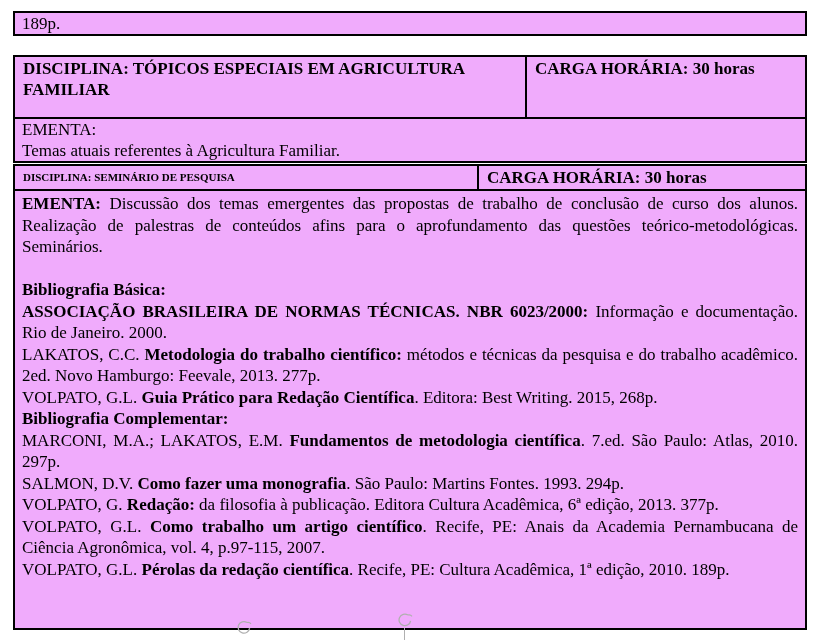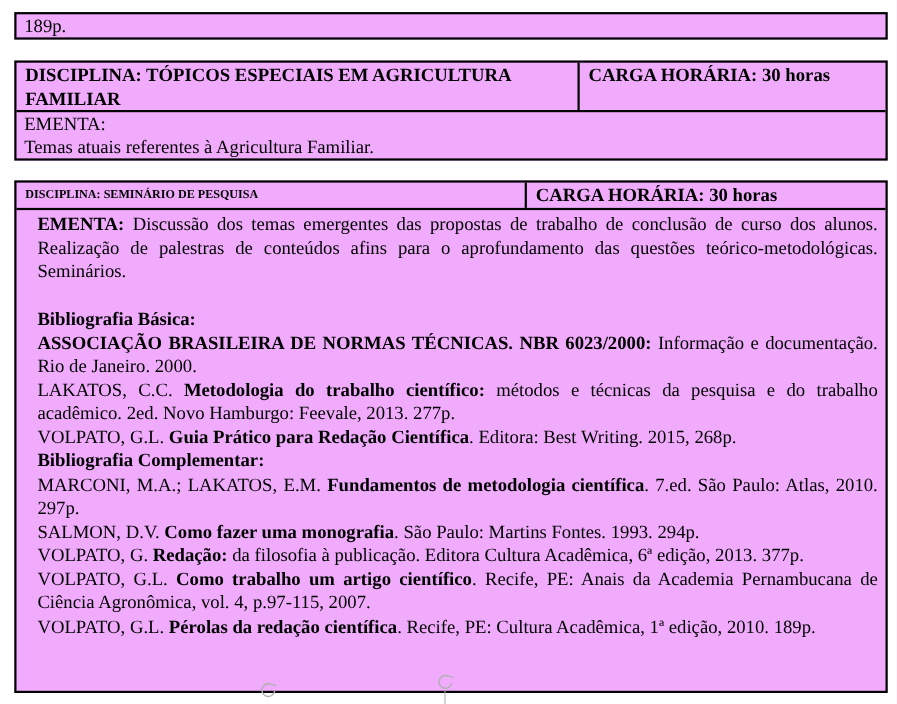--- a/index.html
+++ b/index.html
@@ -16,34 +16,34 @@
   .tbl { position: absolute; left: 13px; width: 794px; border: 2px solid var(--border, #000); background: #f0abfc; }
 
   
   .overflow-box { top: 11px; height: 25px; padding: 0 7px; font-size: 17px; line-height: 21px; }
 
   
   .table-a { top: 55px; }
   .table-a .header-row { display: flex; border-bottom: 2px solid var(--border, #000); }
   .table-a .discipline-cell {
     width: 512px; border-right: 2px solid var(--border, #000);
-    padding: 1px 8px; font-weight: bold; font-size: 17px; line-height: 21px; height: 43px;
+    padding: 1px 8px; font-weight: bold; font-size: 17px; line-height: 21px; height: 60px;
   }
   .table-a .workload-cell { flex: 1; padding: 1px 8px; font-weight: bold; font-size: 17px; line-height: 21px; }
   .table-a .ementa-cell { padding: 1px 7px; font-size: 17px; line-height: 20.5px; height: 42px; }
 
   
   .table-b { top: 164px; height: 466px; }
   .table-b .header-row { display: flex; border-bottom: 2px solid var(--border, #000); height: 25px; }
   .table-b .discipline-cell {
     width: 464px; border-right: 2px solid var(--border, #000);
     padding: 0 8px; font-weight: bold; font-size: 11px; line-height: 23px; white-space: nowrap; overflow: hidden;
   }
   .table-b .workload-cell { flex: 1; padding: 0 8px; font-weight: bold; font-size: 17px; line-height: 23px; white-space: nowrap; }
-  .table-b .body-cell { padding: 2px 7px; font-size: 17px; line-height: 21.5px; text-align: justify; margin-left: 12px; }
+  .table-b .body-cell { padding: 2px 7px; font-size: 17px; line-height: 21.5px; text-align: justify; }
   .para b { font-weight: bold; }
 
   
   .curl { position: absolute; color: var(--artifact, #b0b0b0); }
   .curl-left { left: 233px; top: 620px; }
   .curl-right { left: 395px; top: 613px; }
   .curl-stem { position: absolute; left: 404px; top: 628px; width: 1px; height: 12px; background: var(--artifact, #b0b0b0); }
 </style>
 </head>
 <body style="--page_bg: #ffffff; --text: #000000; --border: #000000; --artifact: #b0b0b0;">

